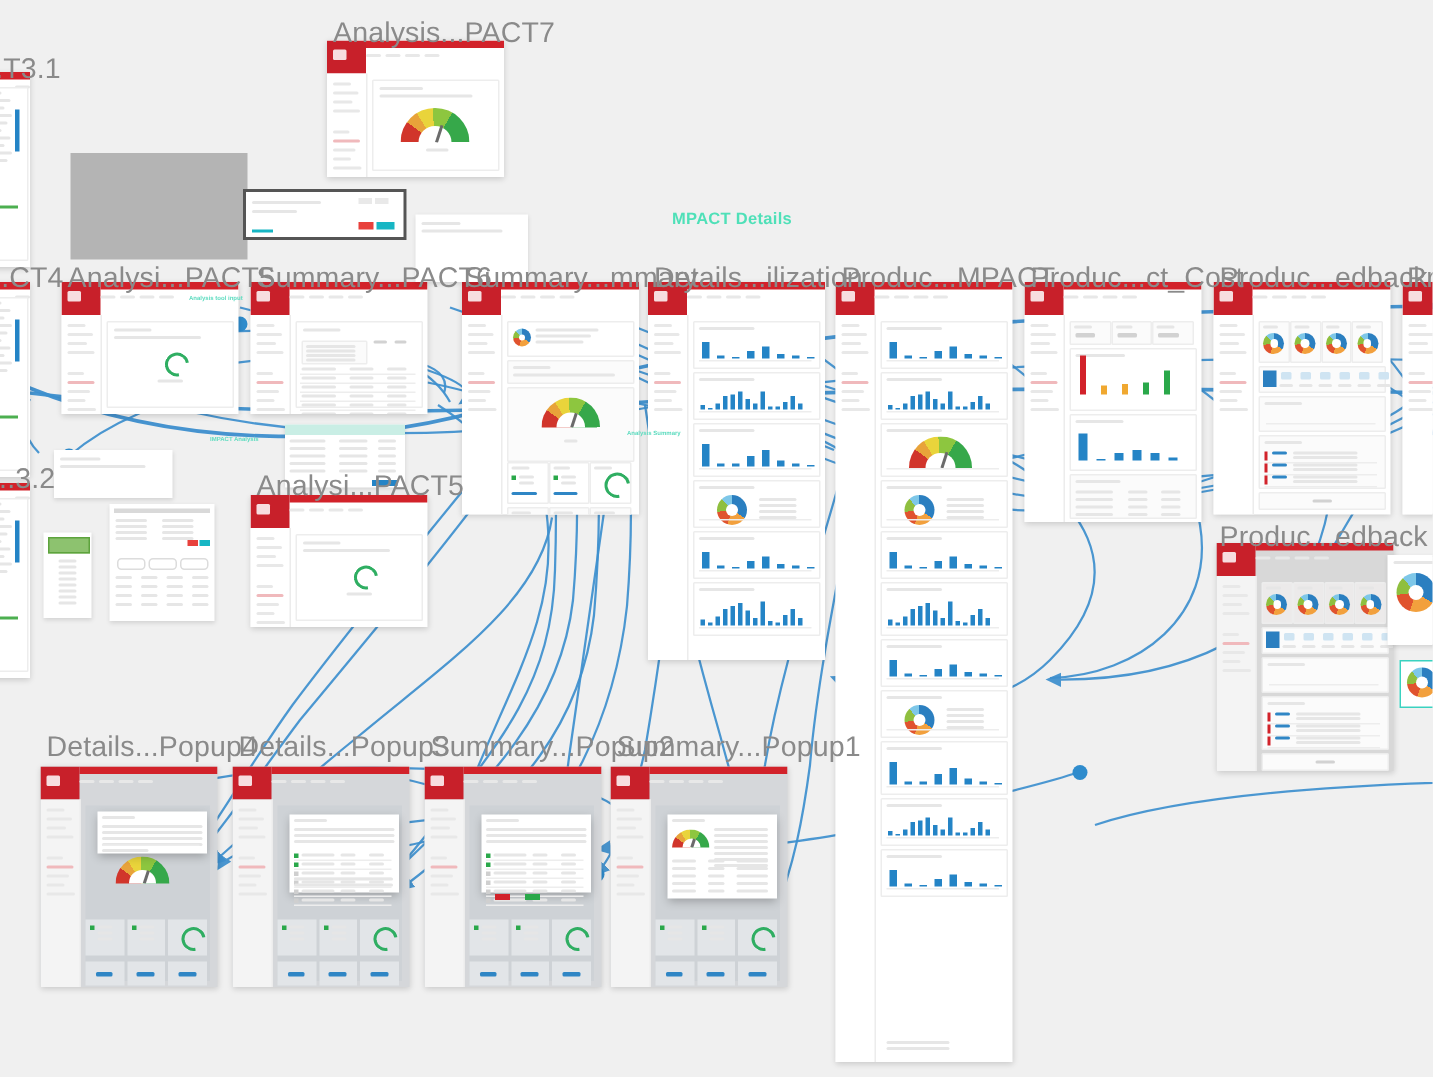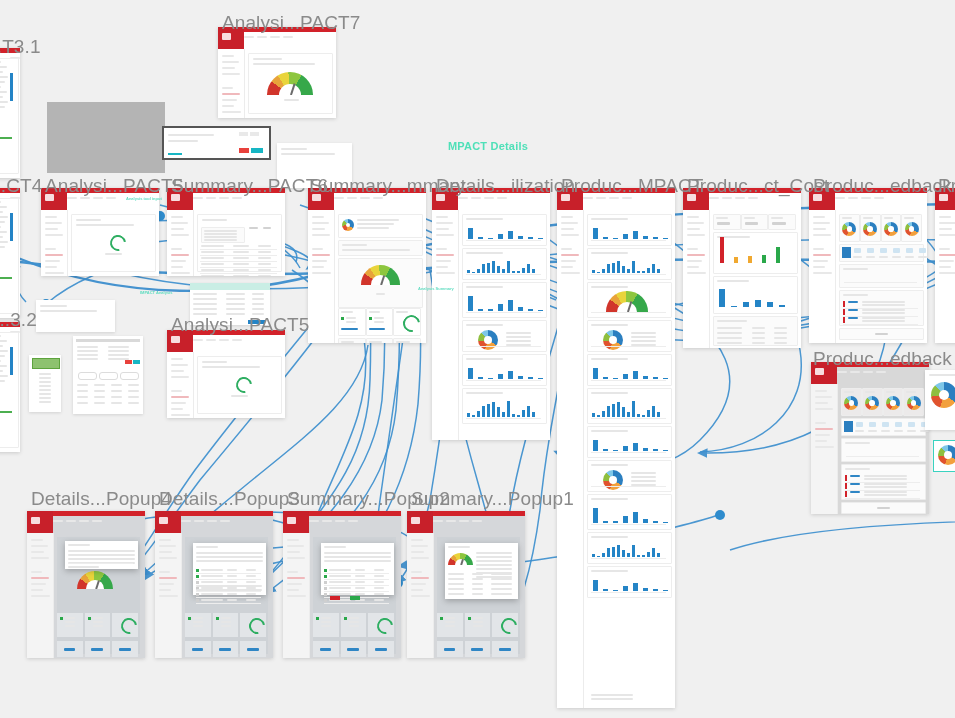--- a/index.html
+++ b/index.html
@@ -1392,21 +1392,21 @@
         <div class="donut" style="left:6px;top:12px;width:26px;height:26px;background:conic-gradient(#2b7fc0 0deg 122.4deg,#f2a03d 122.4deg 198deg,#e0532e 198deg 262.8deg,#8fbf3f 262.8deg 316.8deg,#7ec7e8 316.8deg 360deg);"></div>
       </div>
       <div style="position: absolute; left: 933px; top: 440px; width: 30px; height: 30px; background: rgb(255, 255, 255); border: 1px solid rgb(58, 210, 192);">
         <div class="donut" style="left:4px;top:4px;width:20px;height:20px;background:conic-gradient(#2b7fc0 0deg 122.4deg,#f2a03d 122.4deg 198deg,#e0532e 198deg 262.8deg,#8fbf3f 262.8deg 316.8deg,#7ec7e8 316.8deg 360deg);"></div>
       </div>
     </div>
   <div id="label-layer">
       <div class="ftitle" style="left:-14px;top:37px;">...T3.1</div>
       <div class="ftitle" style="left:-10px;top:176px;">...CT4</div>
       <div class="ftitle" style="left:-6px;top:310px;">...3.2</div>
-      <div class="ftitle" style="left:222px;top:13px;">Analysi...PACT7</div>
+      <div class="ftitle" style="left:222px;top:13px;">Analysis...PACT7</div>
       <div class="ftitle" style="left:45px;top:176px;">Analysi...PACT5</div>
       <div class="ftitle" style="left:171px;top:176px;">Summary...PACT6</div>
       <div class="ftitle" style="left:171px;top:315px;">Analysi...PACT5</div>
       <div class="ftitle" style="left:310px;top:176px;">Summary...mmary</div>
       <div class="ftitle" style="left:436px;top:176px;">Details...ilization</div>
       <div class="ftitle" style="left:561px;top:176px;">Produc...MPACT</div>
       <div class="ftitle" style="left:687px;top:176px;">Produc...ct_Cost</div>
       <div class="ftitle" style="left:813px;top:176px;">Produc...edback</div>
       <div class="ftitle" style="left:938px;top:176px;">Pro</div>
       <div class="ftitle" style="left:813px;top:349px;">Produc...edback</div>

